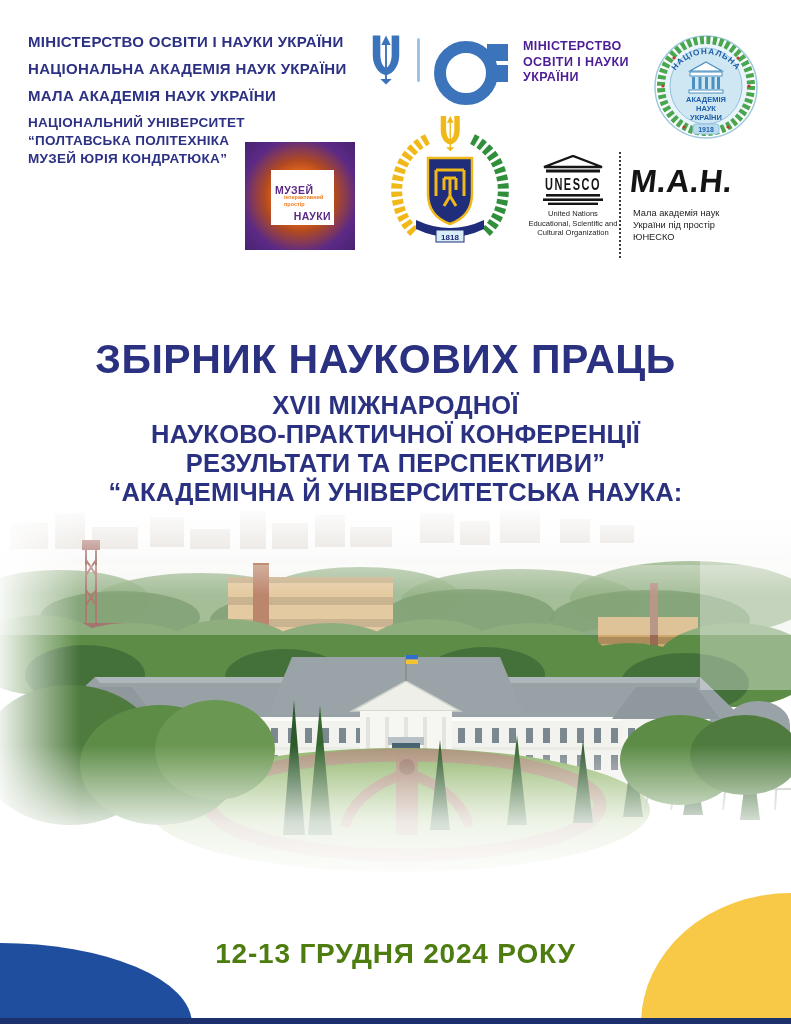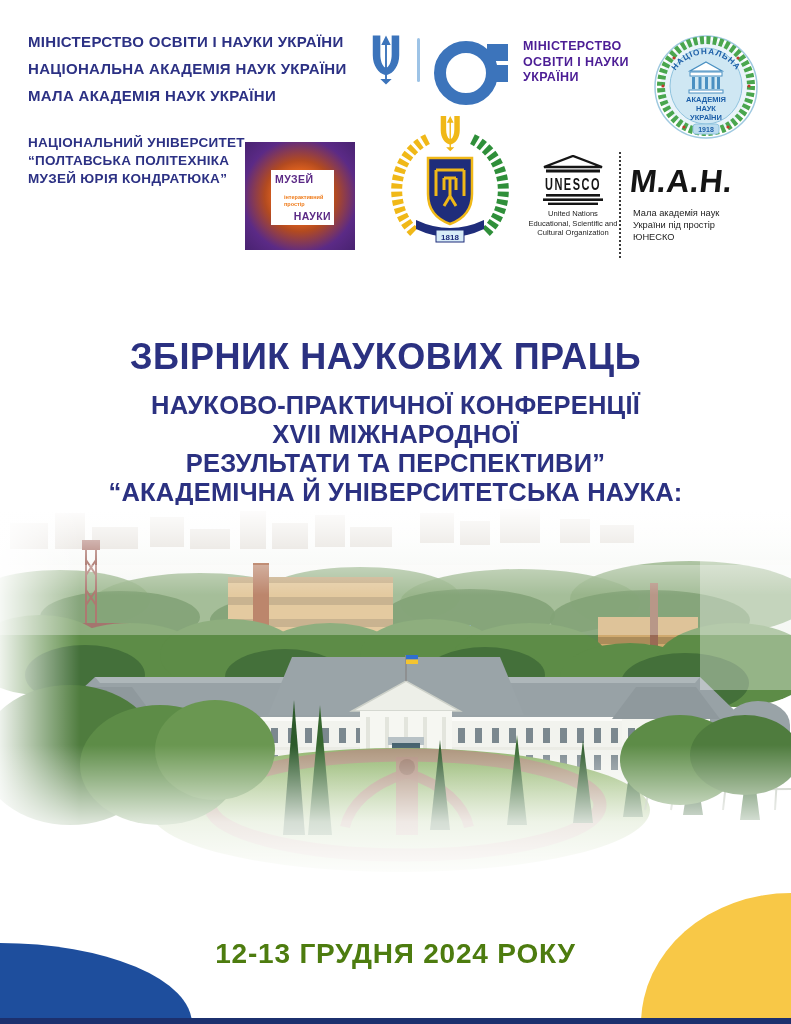--- a/index.html
+++ b/index.html
@@ -1,41 +1,41 @@
 <!DOCTYPE html>
 <html><head>
 <meta charset="utf-8">
 <style>
   html,body{margin:0;padding:0;background:#ffffff;}
   #page{position:relative;width:791px;height:1024px;background:#ffffff;overflow:hidden;
         font-family:"Liberation Sans",sans-serif;}
   .abs{position:absolute;}
   
   .org-line{position:absolute;left:28px;color:#2c3184;font-weight:700;font-size:15px;letter-spacing:.3px;white-space:nowrap;}
-  .uni-line{position:absolute;left:28px;color:#2c3184;font-weight:700;font-size:13.5px;letter-spacing:.3px;white-space:nowrap;margin-top:20px;}
+  .uni-line{position:absolute;left:28px;color:#2c3184;font-weight:700;font-size:13.5px;letter-spacing:.3px;white-space:nowrap;}
   
   .mon-divider{position:absolute;left:417px;top:38px;width:3px;height:44px;background:#9dc3e6;border-radius:2px;}
   .mon-ring{position:absolute;left:434px;top:41px;width:40px;height:40px;border:12px solid #3c74bb;border-radius:50%;box-sizing:content-box;background:#fff;}
   .mon-sq{position:absolute;left:487px;width:21px;height:17px;background:#3c74bb;}
   .mon-lines{position:absolute;left:523px;top:39px;color:#4c1d95;font-weight:700;font-size:12.5px;line-height:15.5px;letter-spacing:.4px;}
   
   .museum{position:absolute;left:245px;top:142px;width:110px;height:108px;
     background:radial-gradient(circle at 50% 50%, #ff8d1f 0%, #ee6a1d 28%, #b24a20 46%, #5b2a86 74%, #482270 100%);}
   .museum-inner{position:absolute;left:26px;top:28px;right:21px;bottom:25px;background:#ffffff;}
-  .museum-top{position:absolute;left:4px;top:3px;color:#5b2a86;font-weight:700;font-size:10.5px;letter-spacing:.4px;}
+  .museum-top{position:absolute;left:4px;top:14px;color:#5b2a86;font-weight:700;font-size:10.5px;letter-spacing:.4px;}
   .museum-sub{position:absolute;left:13px;top:24px;color:#ef7b1a;font-weight:700;font-size:5.5px;line-height:6.5px;}
   .museum-bottom{position:absolute;right:3px;bottom:3px;color:#5b2a86;font-weight:700;font-size:10.5px;letter-spacing:.4px;}
   
   .unesco-caption{position:absolute;left:513px;top:209px;width:120px;text-align:center;color:#1d1d1d;font-size:7.6px;line-height:9.6px;}
   .dotted-divider{position:absolute;left:619px;top:152px;height:106px;width:0;border-left:2.5px dotted #3a3a3a;}
   
   .man-logo{position:absolute;left:630px;top:163px;color:#141414;font-weight:900;font-size:32px;letter-spacing:.5px;transform:skewX(-6deg);}
   .man-caption{position:absolute;left:633px;top:207px;color:#1d1d1d;font-size:9.3px;line-height:12px;}
   
-  .main-title{position:absolute;left:0;top:336px;width:771px;text-align:center;color:#2b3181;font-weight:700;font-size:36px;letter-spacing:.5px;}
+  .main-title{position:absolute;left:0;top:336px;width:771px;text-align:center;color:#2b3181;font-weight:700;font-size:41px;letter-spacing:.5px;}
   .sub-title{position:absolute;left:0;top:391px;width:791px;text-align:center;color:#2b3181;font-weight:700;font-size:25.5px;line-height:29px;letter-spacing:.2px;}
   
   .date-line{position:absolute;left:0;top:938px;width:791px;text-align:center;color:#4d7c0f;font-weight:700;font-size:28px;letter-spacing:.8px;}
   .corner-blue{position:absolute;left:0;bottom:0;width:192px;height:81px;background:#1e4e9d;border-top-right-radius:192px 81px;}
   .corner-yellow{position:absolute;right:0;bottom:0;width:150px;height:131px;background:#f8c847;border-top-left-radius:150px 131px;}
   .bottom-bar{position:absolute;left:0;bottom:0;width:791px;height:6px;background:#1c306e;z-index:6;}
   svg{display:block;font-family:"Liberation Sans",sans-serif;}
 </style>
 </head>
 <body>
@@ -142,22 +142,22 @@
 
   <div class="man-logo">М.А.Н.</div>
   <div class="man-caption">
     <div>Мала академія наук</div>
     <div>України під простір</div>
     <div>ЮНЕСКО</div>
   </div>
 
   <div class="main-title">ЗБІРНИК НАУКОВИХ ПРАЦЬ</div>
   <div class="sub-title">
+    <div>XVII МІЖНАРОДНОЇ</div>
     <div>НАУКОВО-ПРАКТИЧНОЇ КОНФЕРЕНЦІЇ</div>
-    <div>XVII МІЖНАРОДНОЇ</div>
     <div>РЕЗУЛЬТАТИ ТА ПЕРСПЕКТИВИ”</div>
     <div>“АКАДЕМІЧНА Й УНІВЕРСИТЕТСЬКА НАУКА:</div>
   </div>
 
   <svg class="abs" style="left:0;top:505px" width="791" height="380" viewBox="0 0 791 380">
     <defs>
       <linearGradient id="skyG" x1="0" y1="0" x2="0" y2="1">
         <stop offset="0" stop-color="#ffffff"></stop>
           <stop offset="1" stop-color="#e7eae3"></stop>
       </linearGradient>

